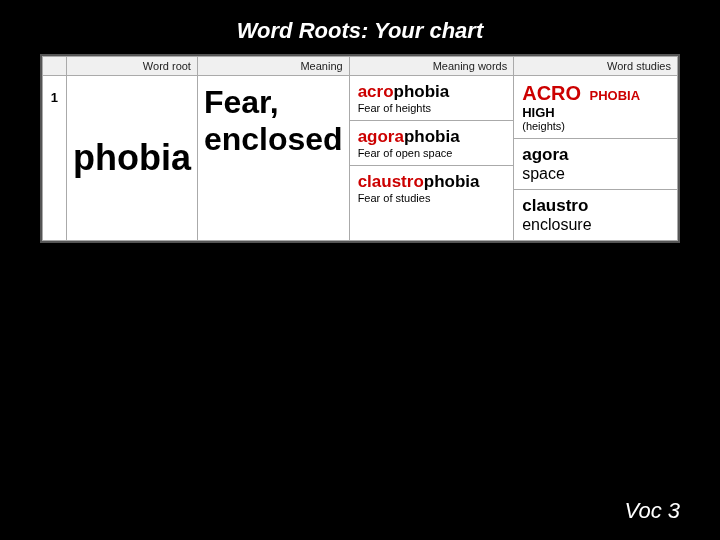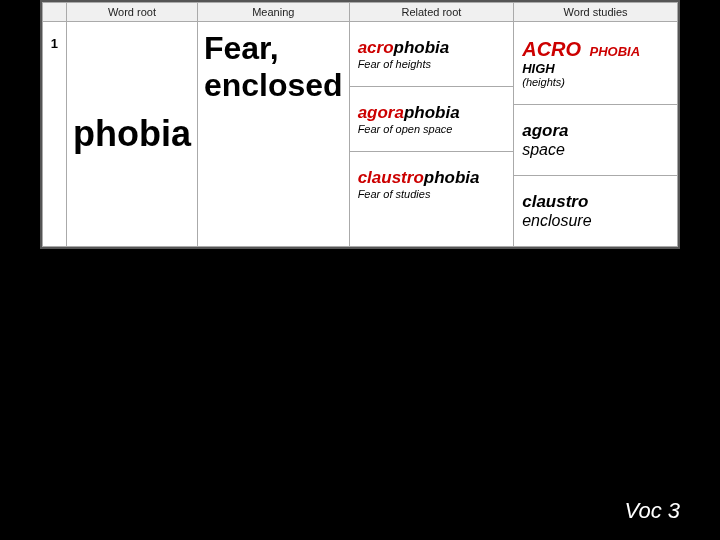--- a/index.html
+++ b/index.html
@@ -38,21 +38,21 @@
       width: 100%;
       border-collapse: collapse;
     }
     th {
       font-size: 11px;
       font-weight: normal;
       color: #222;
       padding: 3px 6px;
       border: 1px solid #aaa;
       background: #f0f0f0;
-      text-align: center;
+      text-align: right;
       vertical-align: top;
     }
     td {
       border: 1px solid #aaa;
       padding: 4px 6px;
       vertical-align: top;
     }
     .row-number {
       font-size: 13px;
       font-weight: bold;
@@ -89,24 +89,23 @@
       vertical-align: top;
     }
     .sub-row {
       display: flex;
       border-bottom: 1px solid #aaa;
     }
     .sub-row:last-child {
       border-bottom: none;
     }
     .sub-cell {
-      padding: 16px 8px;
+      padding: 6px 8px;
       flex: 1;
       border-right: 1px solid #aaa;
-      font-style: italic;
     }
     .sub-cell:last-child {
       border-right: none;
     }
     .related-word-main {
       font-size: 17px;
       font-weight: bold;
       color: #000;
     }
     .related-word-highlight {
@@ -161,29 +160,30 @@
     }
     .word-root-th { width: 115px; }
     .meaning-th { width: 140px; }
     .related-th { width: 165px; }
     .studies-th { width: 165px; }
   </style>
 </head>
 <body>
 
 <div class="page">
+  <div class="title">Word Roots:  Your chart</div>
 
   <div class="table-container">
     <table>
       <thead>
         <tr>
           <th class="row-number-th"></th>
           <th class="word-root-th">Word root</th>
           <th class="meaning-th">Meaning</th>
-          <th class="related-th">Related root</th>
+          <th class="related-th">Meaning words</th>
           <th class="studies-th">Word studies</th>
         </tr>
       </thead>
       <tbody>
         <tr>
 
           <td class="row-number">1</td>
 
           <td class="word-root-cell">
             <span>phobia</span>

